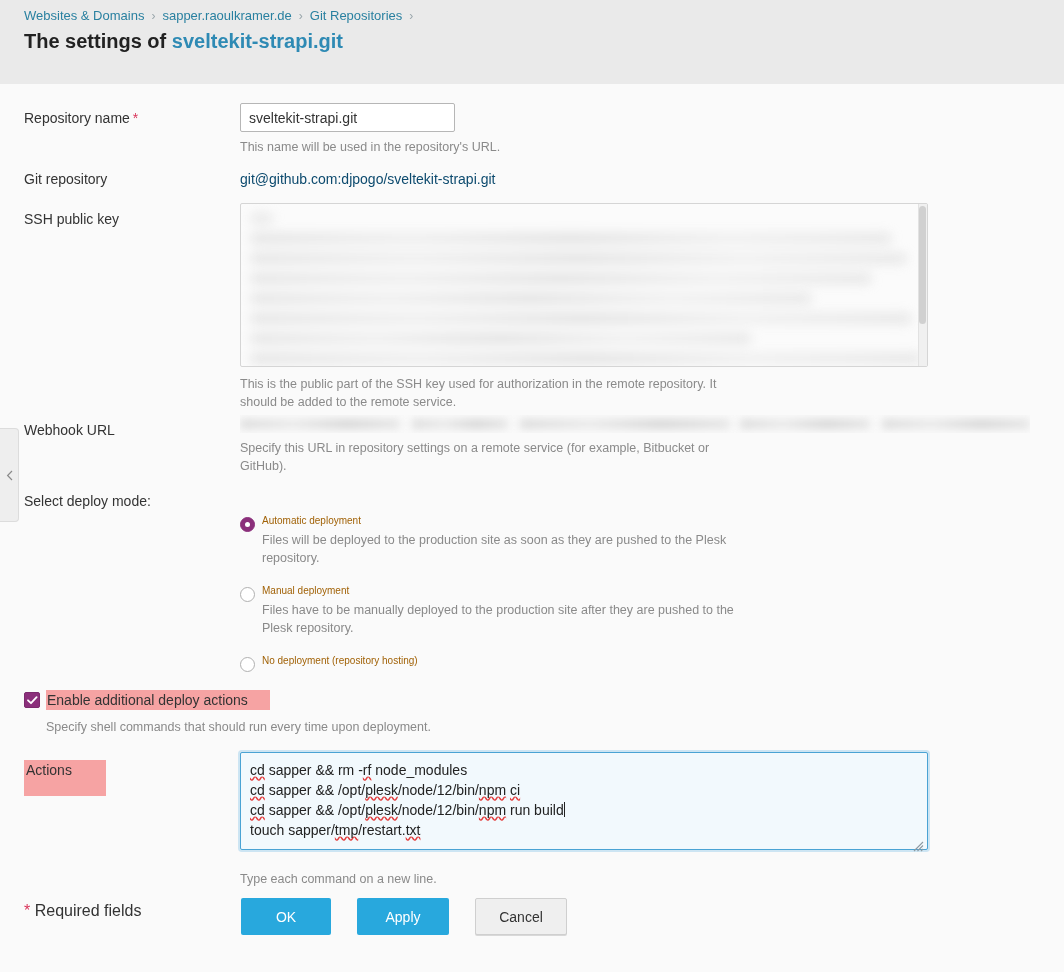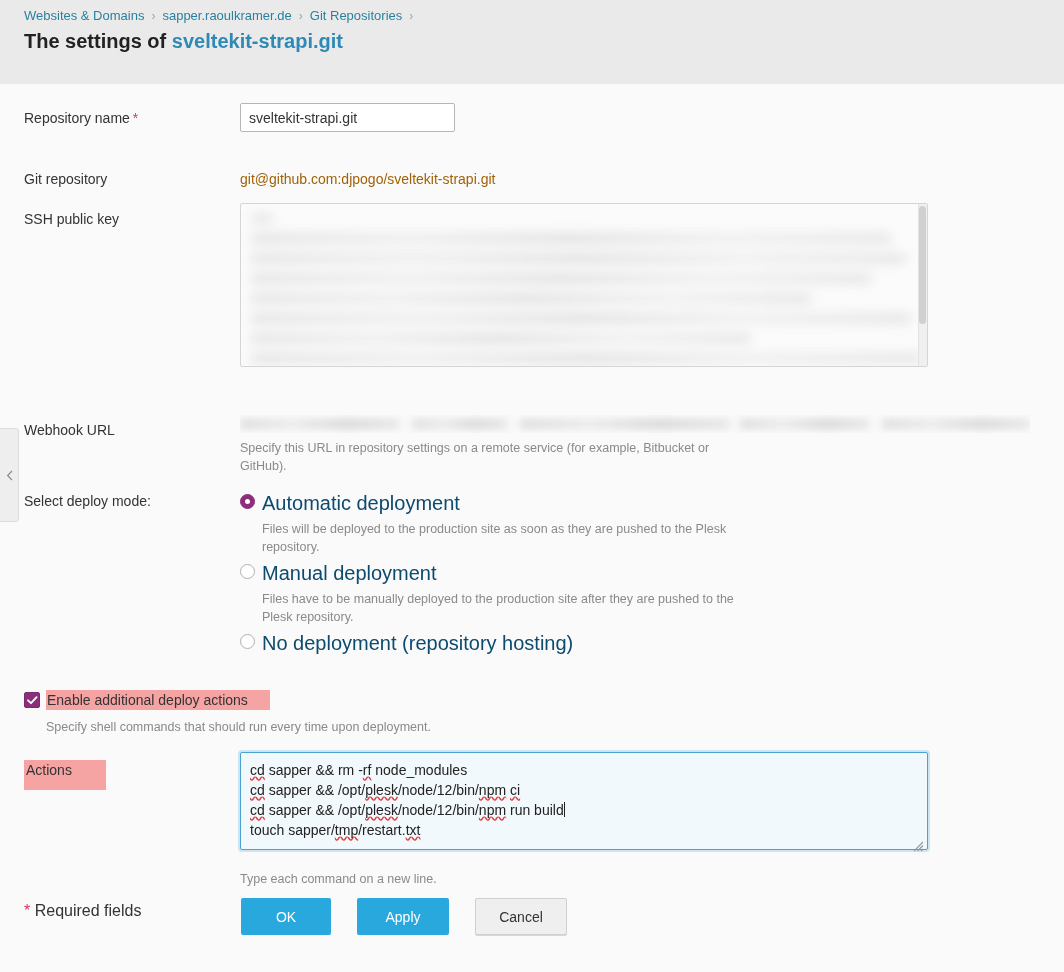--- a/index.html
+++ b/index.html
@@ -52,21 +52,21 @@
   .hint { font-size:12.5px; color:#8a8a8a; line-height:1.45; }
 
   
   .text-input {
     width:215px; height:29px; padding:3px 8px;
     border:1px solid #b6b6b6; border-radius:2px;
     font-family:"Liberation Sans", sans-serif; font-size:14px; color:#333;
     background:#fff; outline:none;
   }
 
-  .static-val { font-size:14px; color:#a16207; }
+  .static-val { font-size:14px; color:#0c4a6e; }
 
   
   .ssh-box {
     width:688px; height:164px;
     border:1px solid #d5d5d5; border-radius:2px;
     background:#fbfbfb; position:relative; overflow:hidden;
   }
   .blurlines { position:absolute; inset:0; filter: blur(6px); opacity:.55; }
   .blurlines i {
     position:absolute; display:block; height:9px; border-radius:3px;
@@ -92,21 +92,21 @@
   .radio-mark {
     position:absolute; left:0; top:2px;
     width:15px; height:15px; border-radius:50%;
     border:1px solid #b0b0b0; background:#fff;
   }
   .radio-mark.on { border:1px solid #8b2f7b; background:#8b2f7b; }
   .radio-mark.on::after {
     content:""; position:absolute; left:4px; top:4px;
     width:5px; height:5px; border-radius:50%; background:#fff;
   }
-  .radio-label { margin-left:22px; font-size:20px; color:#0c4a6e; white-space:nowrap; }
+  .radio-label { margin-left:22px; font-size:10px; color:#a16207; white-space:nowrap;margin-top:23px; }
   .radio-desc { margin-left:22px; margin-top:5px; font-size:12.5px; color:#8a8a8a; line-height:1.45; max-width:490px; }
 
   
   .cb-mark {
     position:absolute; left:0; top:1px; width:16px; height:16px;
     border-radius:2px; background:#8b2f7b; border:1px solid #7c2a6e;
   }
   .cb-mark svg { position:absolute; left:2px; top:3px; }
   .cb-label {
     margin-left:22px; font-size:14px; color:#333; white-space:nowrap;
@@ -168,20 +168,21 @@
         </svg>
     </span>
   </div>
 
   <div class="form">
 
     <div class="row">
       <div class="lbl" style="top:26px;"><span>Repository name</span><span class="req">*</span></div>
       <div class="fieldcol" style="top:19px;">
         <input class="text-input" type="text" value="sveltekit-strapi.git" style="">
+        <div class="hint" style="margin-top:6px;">This name will be used in the repository's URL.</div>
       </div>
     </div>
 
     <div class="row">
       <div class="lbl" style="top:87px;">Git repository</div>
       <div class="fieldcol static-val" style="top:87px;">git@github.com:djpogo/sveltekit-strapi.git</div>
     </div>
 
     <div class="row">
       <div class="lbl" style="top:127px;">SSH public key</div>
@@ -194,20 +195,21 @@
             <i style="left:10px;  top:70px;  width:620px;"></i>
             <i style="left:10px;  top:90px;  width:560px;"></i>
             <i style="left:10px;  top:110px; width:660px;"></i>
             <i style="left:10px;  top:130px; width:500px;"></i>
             <i style="left:10px;  top:150px; width:670px;"></i>
           </div>
           <div class="ssh-scroll">
             <div class="ssh-thumb"></div>
           </div>
         </div>
+        <div class="hint" style="margin-top:8px; max-width:500px;">This is the public part of the SSH key used for authorization in the remote repository. It should be added to the remote service.</div>
       </div>
     </div>
 
     <div class="row">
       <div class="lbl" style="top:338px;">Webhook URL</div>
       <div class="fieldcol" style="top:331px;">
         <div class="webhook-blur">
           <i style="left:0px;   width:160px;"></i>
           <i style="left:172px; width:96px;"></i>
           <i style="left:280px; width:210px;"></i>
@@ -251,21 +253,21 @@
           <svg width="11" height="9" viewBox="0 0 11 9">
               <path d="M1 4.3 L4 7.2 L9.6 1.2" fill="none" stroke="#fff" stroke-width="1.8" stroke-linecap="round" stroke-linejoin="round"></path>
             </svg>
         </span>
         <span class="cb-label hl-pad">Enable additional deploy actions</span>
       </div>
       <div class="hint" style="position:absolute; left:46px; top:634px;">Specify shell commands that should run every time upon deployment.</div>
     </div>
 
     <div class="row">
-      <div class="lbl hl" style="top:676px; padding:2px 34px 12px 2px;">Actions</div>
+      <div class="lbl hl" style="top:676px; padding:2px 34px 18px 2px;">Actions</div>
       <div class="fieldcol" style="top:668px;">
         <div class="ta-wrap">
           <textarea class="actions-ta" spellcheck="false" style="color: transparent; caret-color: transparent;">cd sapper &amp;&amp; rm -rf node_modules
 cd sapper &amp;&amp; /opt/plesk/node/12/bin/npm ci
 cd sapper &amp;&amp; /opt/plesk/node/12/bin/npm run build
 touch sapper/tmp/restart.txt</textarea>
           <div class="ta-overlay"><span class="sq">cd</span> sapper &amp;&amp; rm -<span class="sq">rf</span> node_modules
 <span class="sq">cd</span> sapper &amp;&amp; /opt/<span class="sq">plesk</span>/node/12/bin/<span class="sq">npm</span> <span class="sq">ci</span>
 <span class="sq">cd</span> sapper &amp;&amp; /opt/<span class="sq">plesk</span>/node/12/bin/<span class="sq">npm</span> run build<span class="caret"></span>
 touch sapper/<span class="sq">tmp</span>/restart.<span class="sq">txt</span></div>

